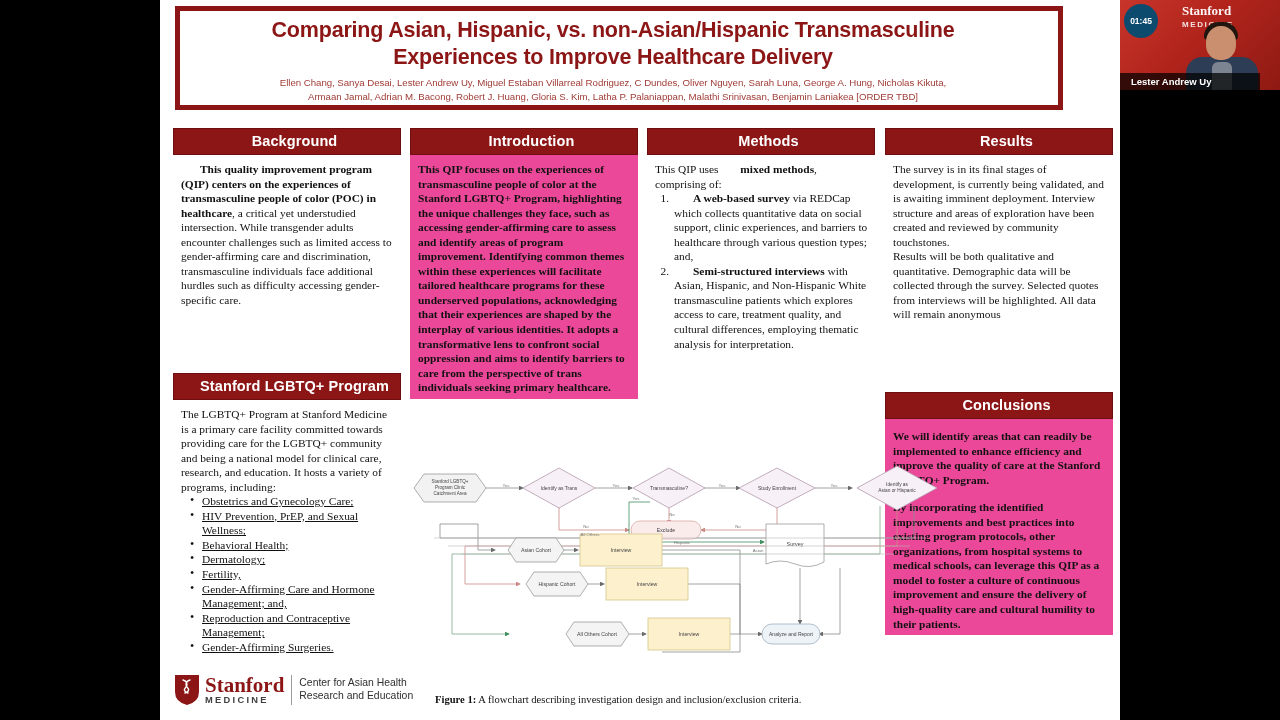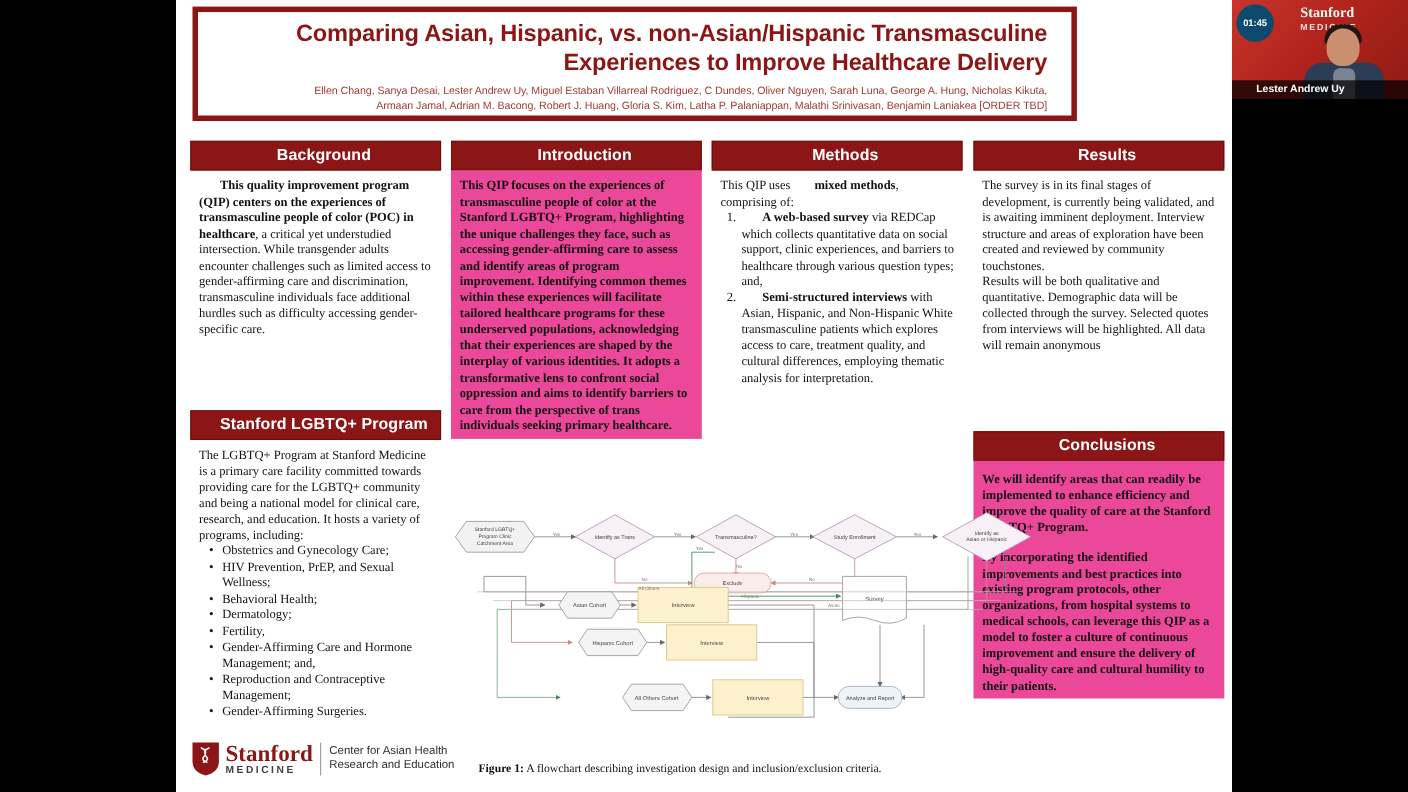--- a/index.html
+++ b/index.html
@@ -15,25 +15,25 @@
   
   #poster {
     position: absolute; left: 160px; top: 0;
     width: 960px; height: 720px;
     background: #ffffff;
   }
 
   
   .title-banner {
     position: absolute; left: 15px; top: 6px;
-    width: 804px; height: 104px;
+    width: 888px; height: 104px;
     background: #ffffff;
     border: 5px solid #8C1515;
     padding: 6px 22px 4px 10px;
-    text-align: right;
+    text-align: center;
   }
   .title-banner .tline {
     font-family: "Liberation Sans", sans-serif;
     font-weight: bold;
     font-size: 21.5px;
     line-height: 27px;
     color: #8C1515;
     letter-spacing: -0.2px;
     white-space: nowrap;
   }
@@ -74,21 +74,21 @@
   #col-background { left: 13px;  top: 128px; width: 228px; }
   #col-lgbtq      { left: 13px;  top: 373px; width: 228px; }
   #col-intro      { left: 250px; top: 128px; width: 228px; }
   #col-methods    { left: 487px; top: 128px; width: 228px; }
   #col-results    { left: 725px; top: 128px; width: 228px; }
   #col-conclusions{ left: 725px; top: 392px; width: 228px; }
 
   
   ol.m-list { margin: 0; padding-left: 17px; }
   ol.m-list > li { margin: 0 0 0 0; padding-left: 2px; }
-  ul.b-list { margin: 0; padding-left: 13px; list-style: none; }
+  ul.b-list { margin: 0; padding-left: 13px; list-style: none; text-decoration: underline; }
   ul.b-list > li { position: relative; padding-left: 8px; }
   ul.b-list > li:before {
     content: "\2022"; position: absolute; left: -4px; top: -1px; font-size: 12px;
   }
 
   
   #figure-wrap { position: absolute; left: 250px; top: 462px; width: 700px; height: 252px; }
   #flow { position: absolute; left: 0; top: 0; }
   .fig-caption {
     position: absolute; left: 25px; top: 232px; width: 660px;
@@ -130,24 +130,24 @@
     display: block; font-family: "Liberation Sans", sans-serif;
     font-size: 8px; letter-spacing: 1.6px; font-weight: bold; opacity: .9;
   }
   .timer-pill {
     position: absolute; left: 4px; top: 4px; width: 34px; height: 34px;
     border-radius: 50%; background: #0c4a6e; color: #fff;
     font-family: "Liberation Sans", sans-serif; font-size: 8.5px;
     display: flex; align-items: center; justify-content: center; font-weight: bold;
   }
   .vid-name {
-    position: absolute; left: 0; bottom: 0; width: 160px;
+    position: absolute; left: 0; bottom: 0; width: 140px;
     background: rgba(0,0,0,.72); color: #fff;
     font-family: "Liberation Sans", sans-serif; font-weight: bold;
-    font-size: 9.5px; padding: 3px 22px;
+    font-size: 9.5px; padding: 3px 11px;
   }
   
   .p-head { position:absolute; left:86px; top:26px; width:30px; height:34px; border-radius:48% 48% 44% 44%; background:#c98f6e; }
   .p-hair { position:absolute; left:84px; top:22px; width:34px; height:18px; border-radius:17px 17px 4px 4px; background:#20160f; }
   .p-body { position:absolute; left:66px; top:57px; width:72px; height:40px; border-radius:16px 16px 0 0; background:#2d3d55; }
   .p-shirt{ position:absolute; left:92px; top:62px; width:20px; height:32px; background:#7c8491; border-radius:6px 6px 0 0;}
 </style>
 </head>
 <body>
 

